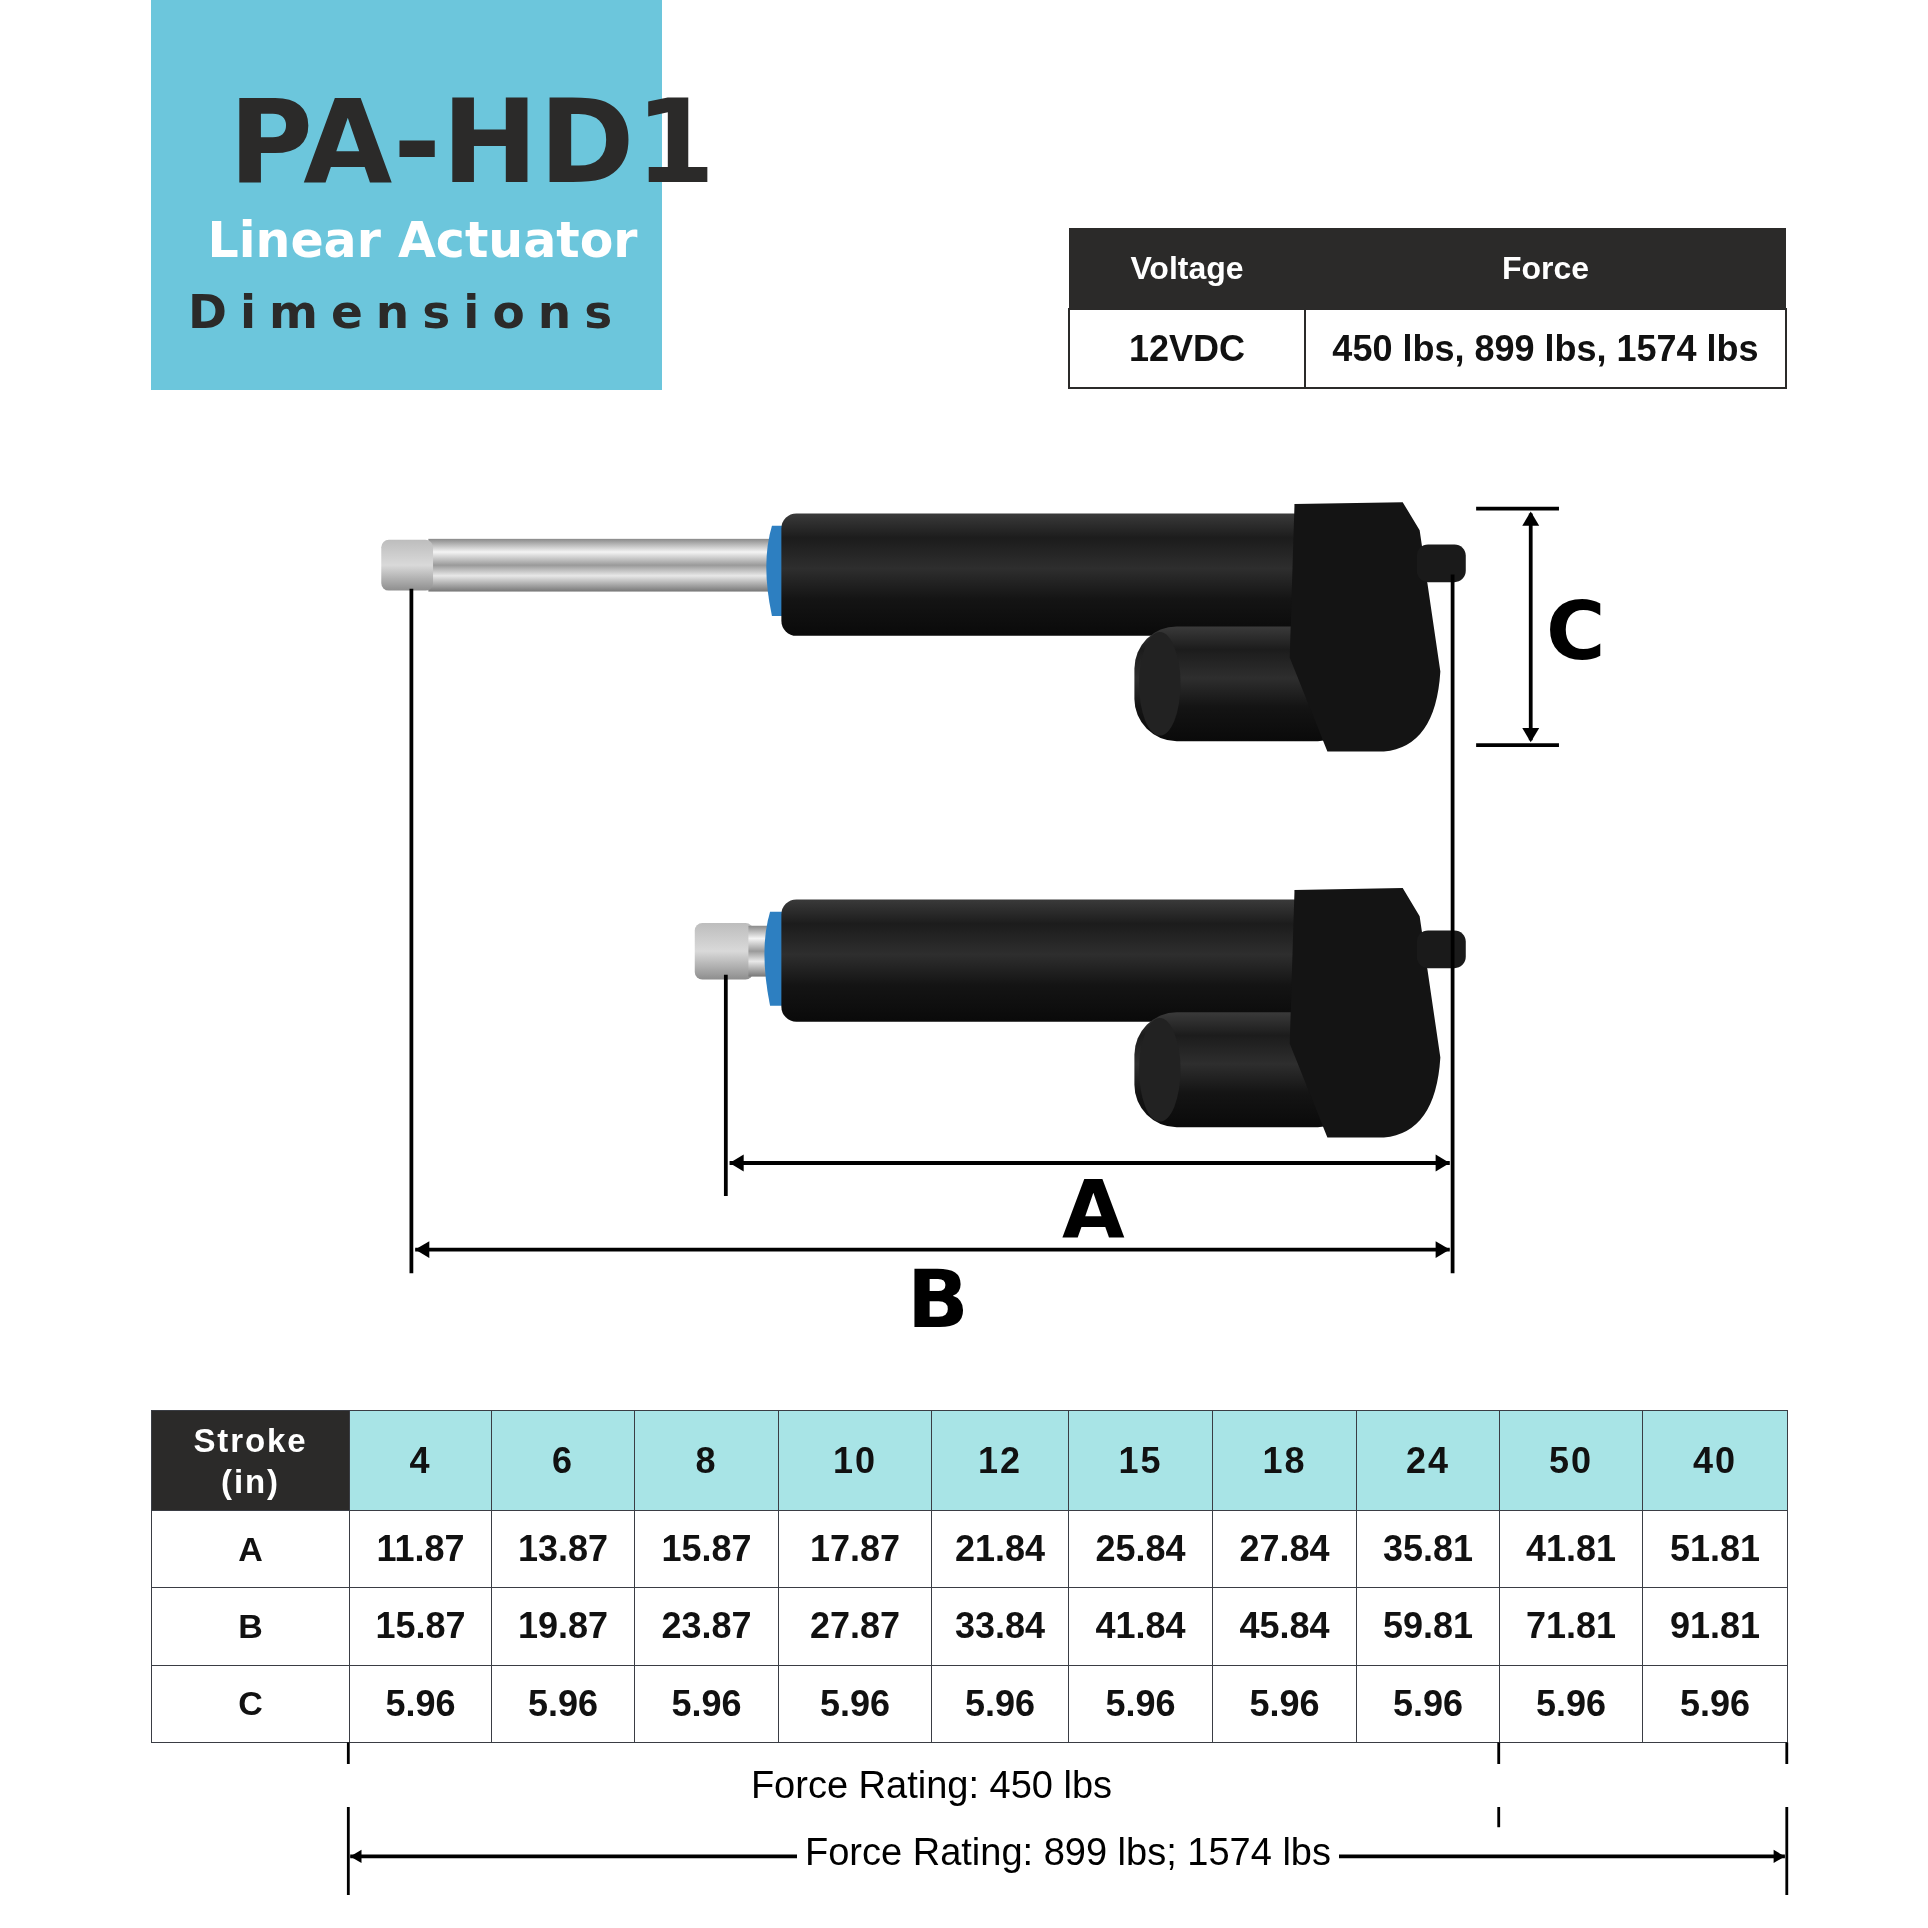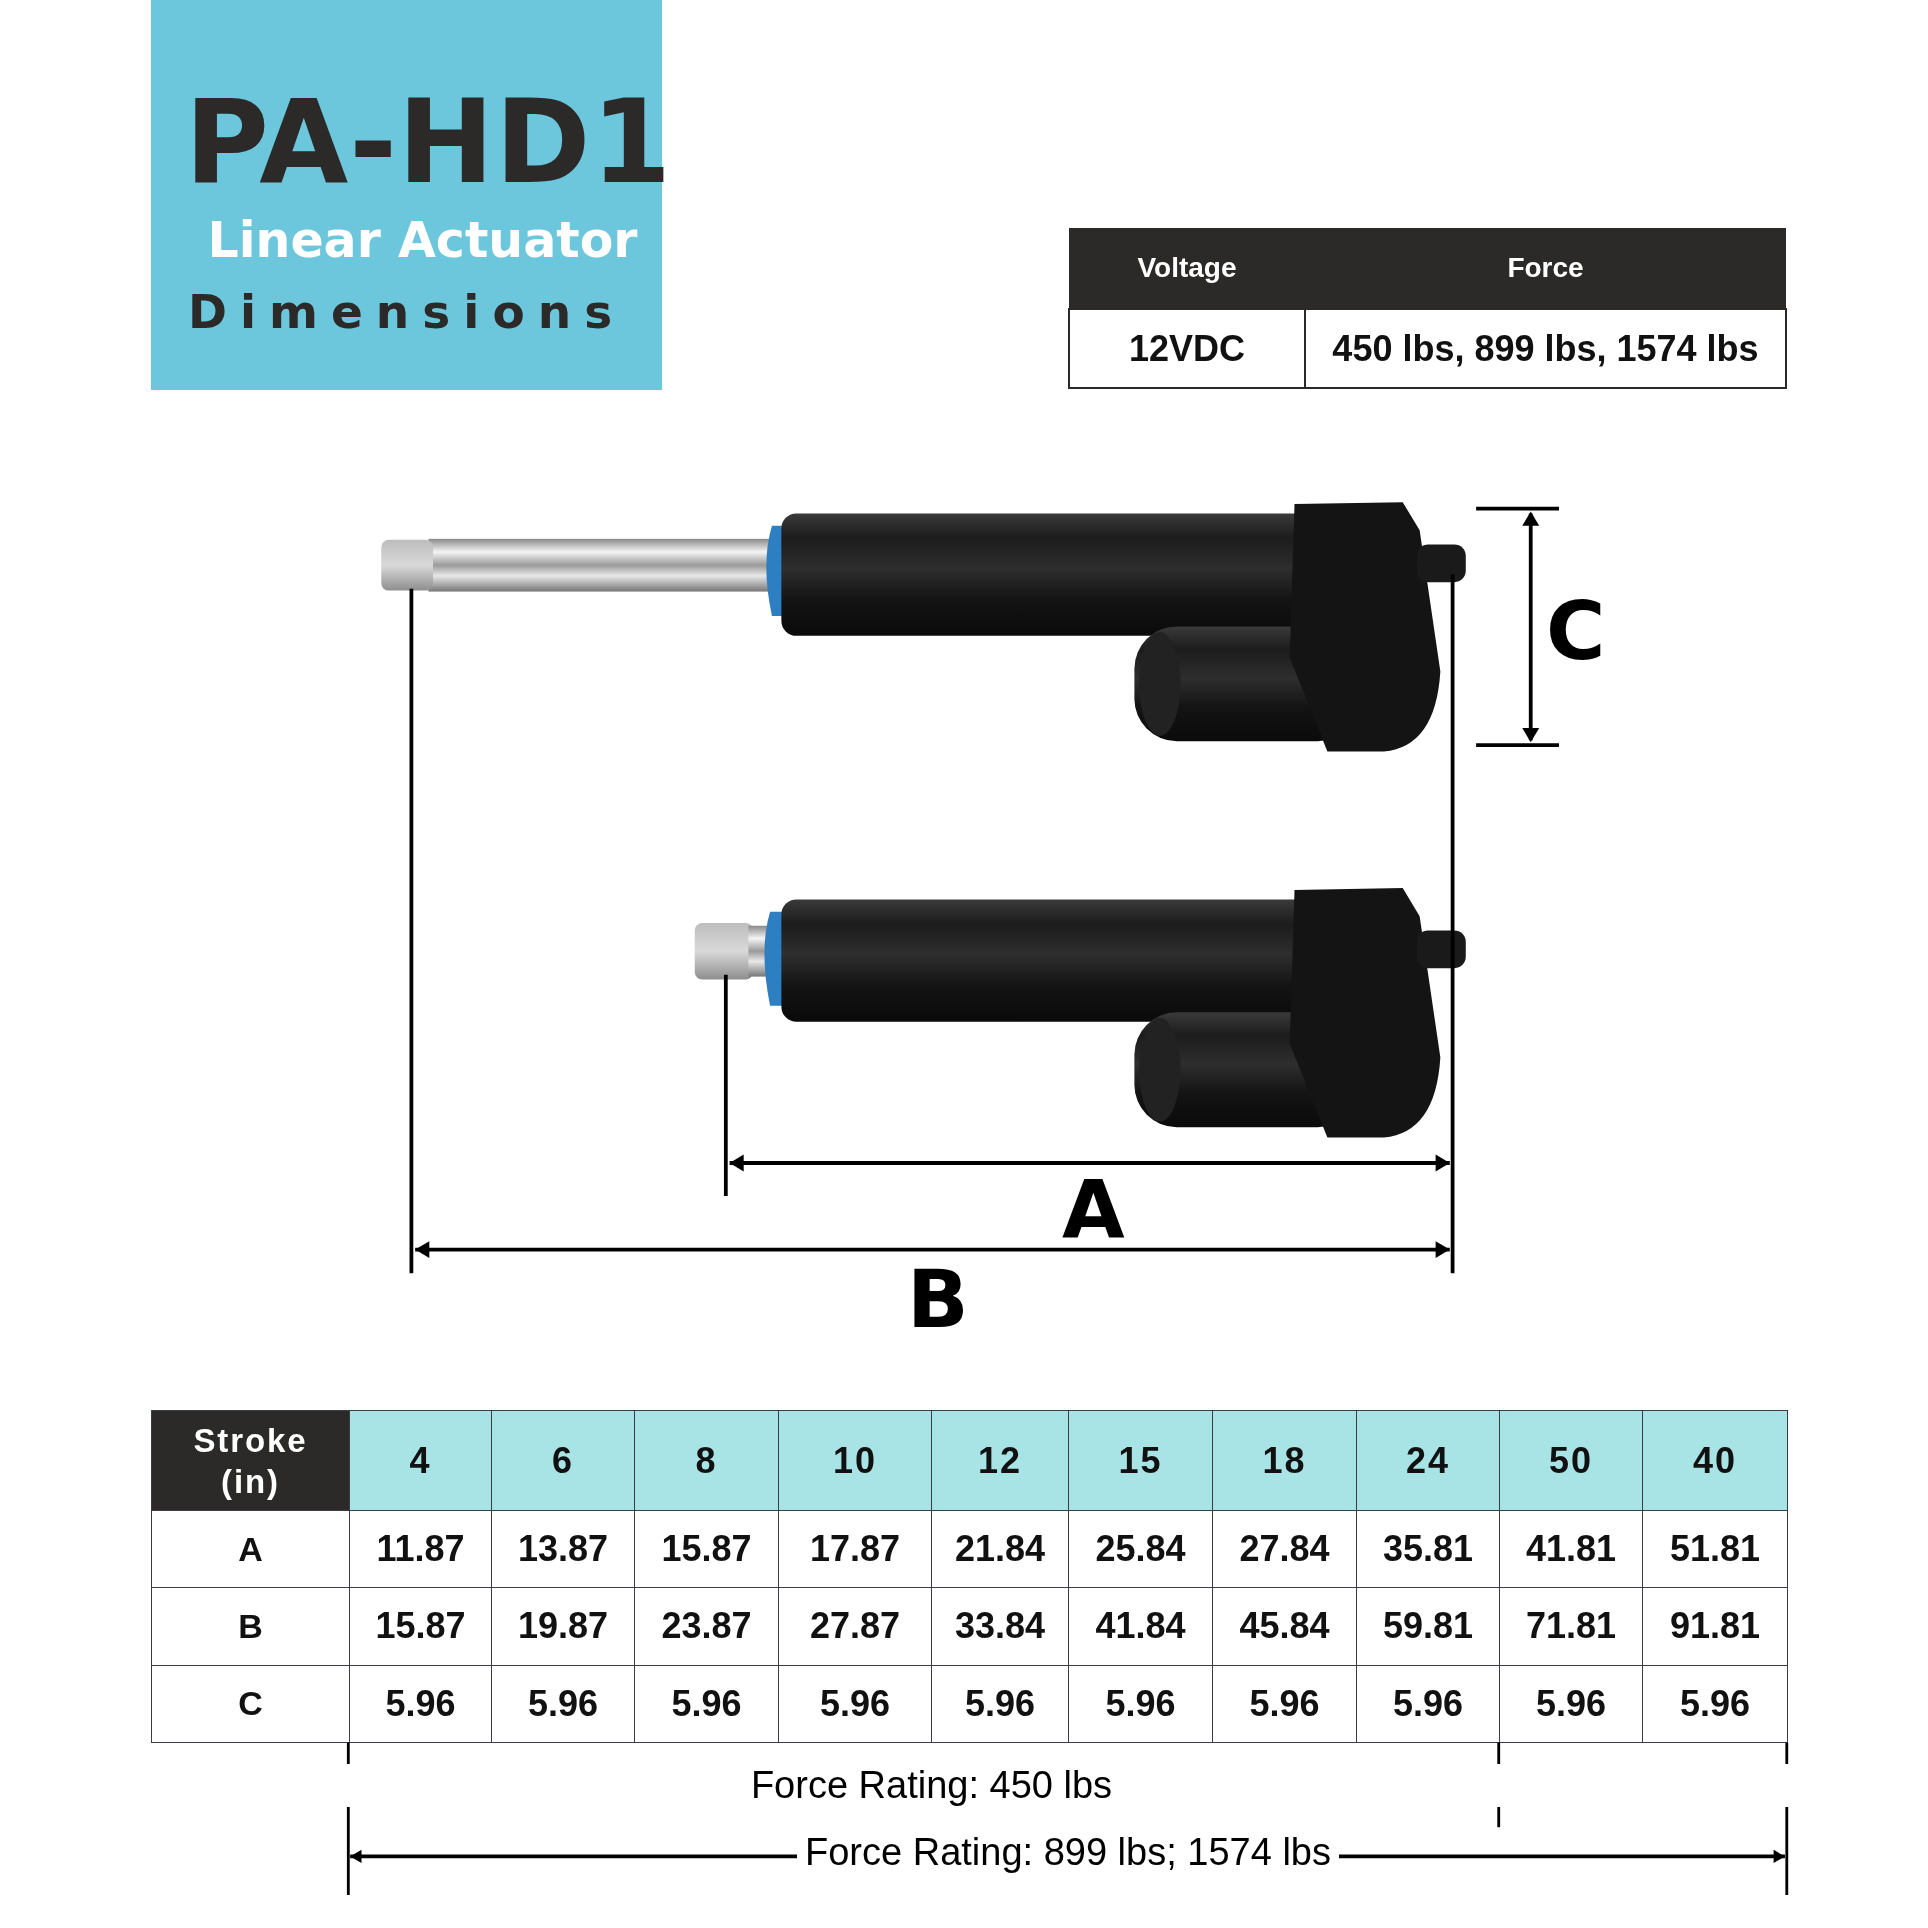--- a/index.html
+++ b/index.html
@@ -1,28 +1,28 @@
 <!DOCTYPE html>
 <html style="font-size:15px"><head>
 <meta charset="utf-8">
 <style>
   html, body { margin:0; padding:0; background:#ffffff; }
   body { width:1928px; height:1928px; position:relative; overflow:hidden; font-family:"Liberation Sans", "DejaVu Sans", sans-serif; }
   .abs { position:absolute; }
 
   
   #title-block { left:151px; top:0; width:511px; height:390px; background:#6cc6dc; }
-  #model { left:0; width:555px; top:75px; text-align:center; font-size:115px; font-weight:700; color:#2b2a29; letter-spacing:0.9px; font-family:"DejaVu Sans", sans-serif; }
+  #model { left:0; width:555px; top:75px; text-align:center; font-size:115px; font-weight:700; color:#2b2a29; letter-spacing:0.9px; font-family:"DejaVu Sans", sans-serif;padding-left:44px; }
   #subtitle { left:0; width:511px; top:212px; text-align:center; font-size:49px; font-weight:700; color:#ffffff; font-family:"DejaVu Sans", sans-serif;padding-left:16px; }
   #subtitle2 { left:0; width:511px; top:284px; text-align:center; font-size:47px; font-weight:700; color:#2b2a29; letter-spacing:13px; font-family:"DejaVu Sans", sans-serif; }
 
   
   #spec { left:1068px; top:228px; width:719px; height:161px; border-collapse:collapse; }
   #spec table { width:100%; height:100%; border-collapse:collapse; }
-  #spec th { background:#2b2a29; color:#fff; font-size:28px; font-weight:700; height:78px; }
+  #spec th { background:#2b2a29; color:#fff; font-size:32px; font-weight:700; height:78px; }
   #spec td { border:2.8px solid #2b2a29; font-size:36px; font-weight:700; text-align:center; color:#111; }
 
   
   #dims { left:151px; top:1410px; width:1637px; height:333px; }
   #dims table { width:100%; height:100%; border-collapse:collapse; table-layout:fixed; }
   #dims th, #dims td { border:1.9px solid #3a3d44; text-align:center; font-weight:700; font-size:36px; color:#111; }
   #dims th.corner { background:#2b2a29; color:#fff; font-size:33px; line-height:41px; letter-spacing:1.9px; }
   #dims th.stroke { background:#a8e4e6; font-size:36px; height:97px; letter-spacing:1.9px; }
   #dims td.rowlab { font-size:34px; }
 

